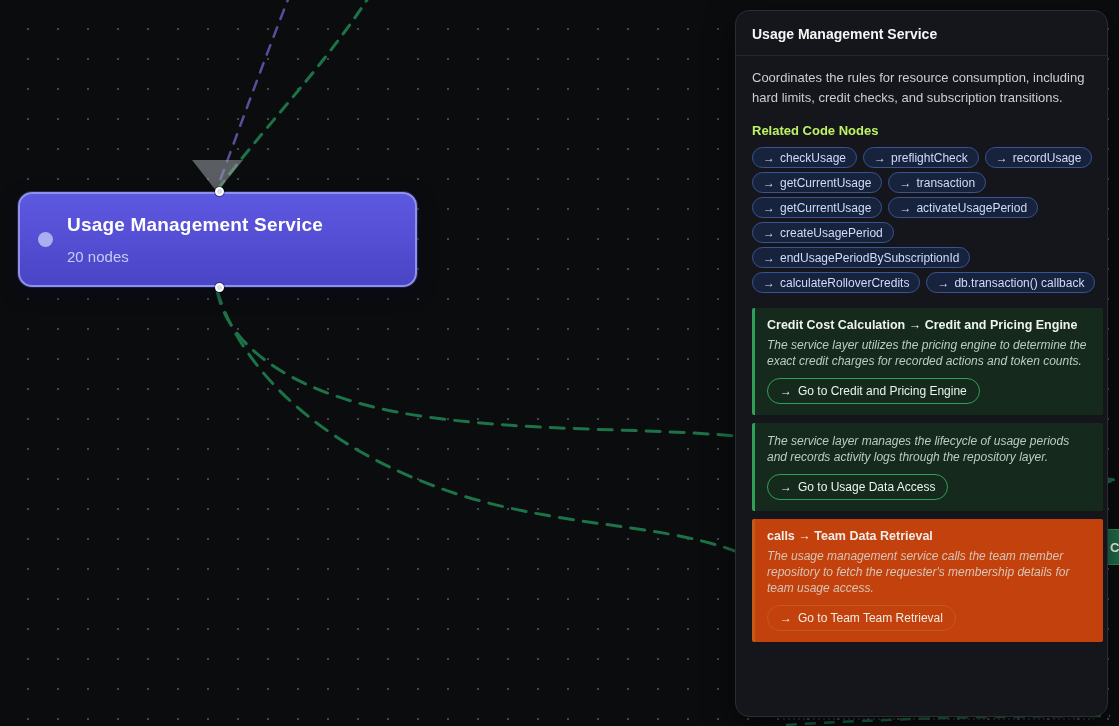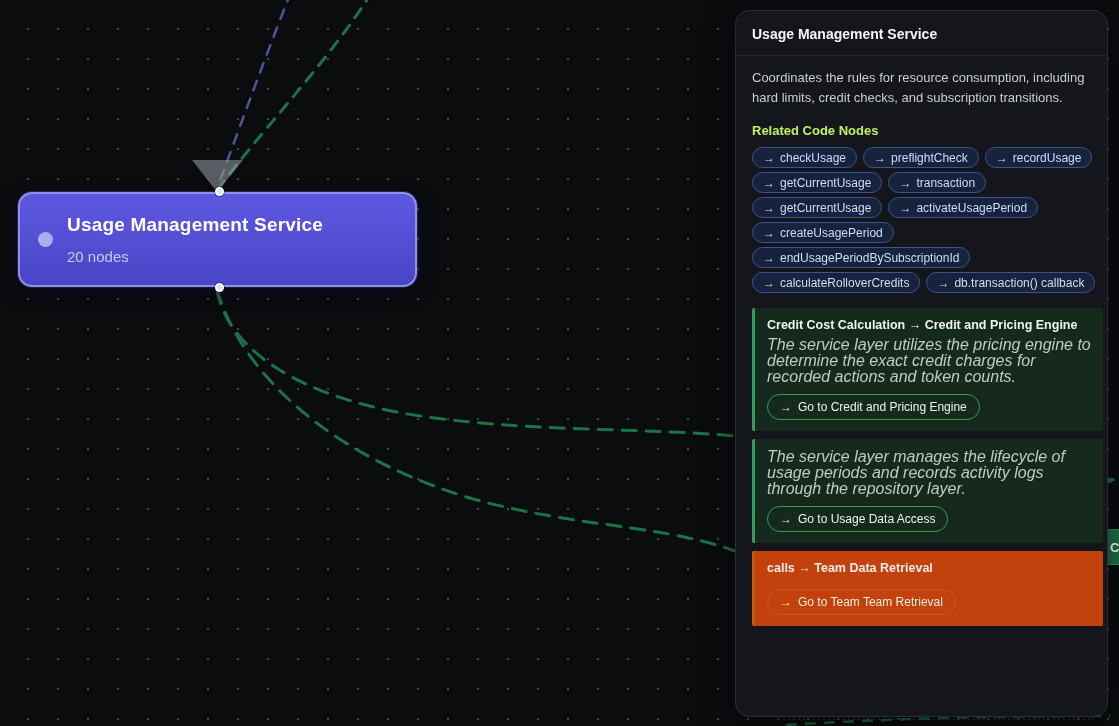--- a/index.html
+++ b/index.html
@@ -71,21 +71,21 @@
   }
   .pill-arrow { color:#cfdcfa; }
 
   .cards { display:flex; flex-direction:column; gap:8px; }
   .card { border-radius:2px; padding:10px 12px 11px 12px; }
   .card.green { background:#15291d; border-left:3px solid #2f9f5a; }
   .card.orange { background:#c2410c; border-left:3px solid #c45a16; }
   .card-title { font-size:12.5px; font-weight:700; margin-bottom:5px; }
   .card.green .card-title { color:#eef3ee; }
   .card.orange .card-title { color:#f2ece6; }
-  .card-desc { font-size:16px; font-style:italic; line-height:16px; }
+  .card-desc { font-size:12px; font-style:italic; line-height:16px; }
   .card.green .card-desc { color:#b9cec0; }
   .card.orange .card-desc { color:#d8c4b6; }
   .card-btn {
     margin-top:9px; display:inline-flex; align-items:center; gap:6px;
     background:transparent; border-radius:14px; padding:5px 12px;
     font-size:12px; font-family:inherit; cursor:pointer;
   }
   .card.green .card-btn { border:1px solid #2f9f5a; color:#e9f4ec; }
   .card.orange .card-btn { border:1px solid #c45a16; color:#f4ece2; }
 </style>
@@ -201,20 +201,21 @@
   <div class="card green">
     <div class="card-desc">The service layer manages the lifecycle of usage periods and records activity logs through the repository layer.</div>
     <button class="card-btn">
       <span>→</span>
       <span class="btn-label">Go to Usage Data Access</span>
     </button>
   </div>
 
   <div class="card orange">
     <div class="card-title">calls → Team Data Retrieval</div>
+    <div class="card-desc">The usage management service calls the team member repository to fetch the requester's membership details for team usage access.</div>
     <button class="card-btn">
       <span>→</span>
       <span class="btn-label">Go to Team Team Retrieval</span>
     </button>
   </div>
 </div>
   </div>
 </aside>
 
 </body></html>

